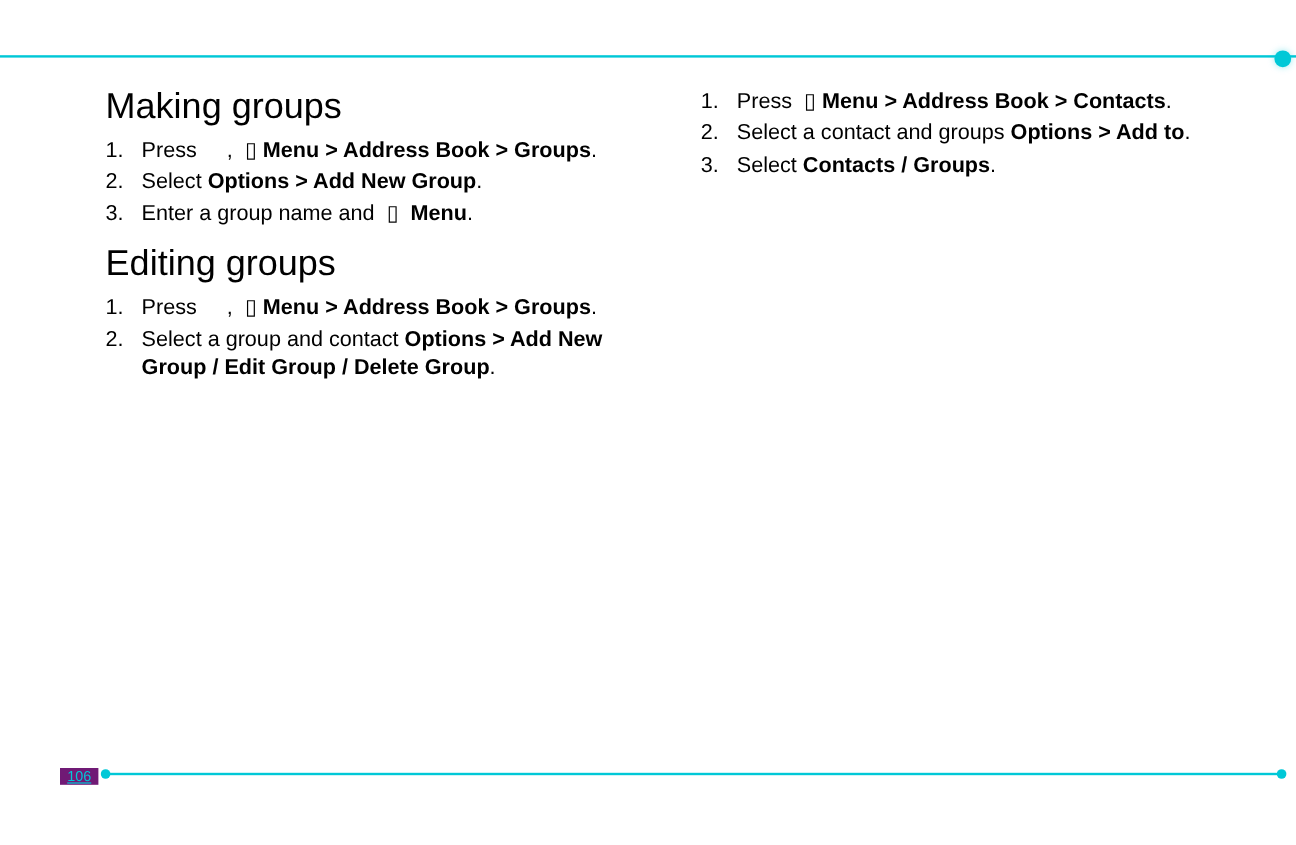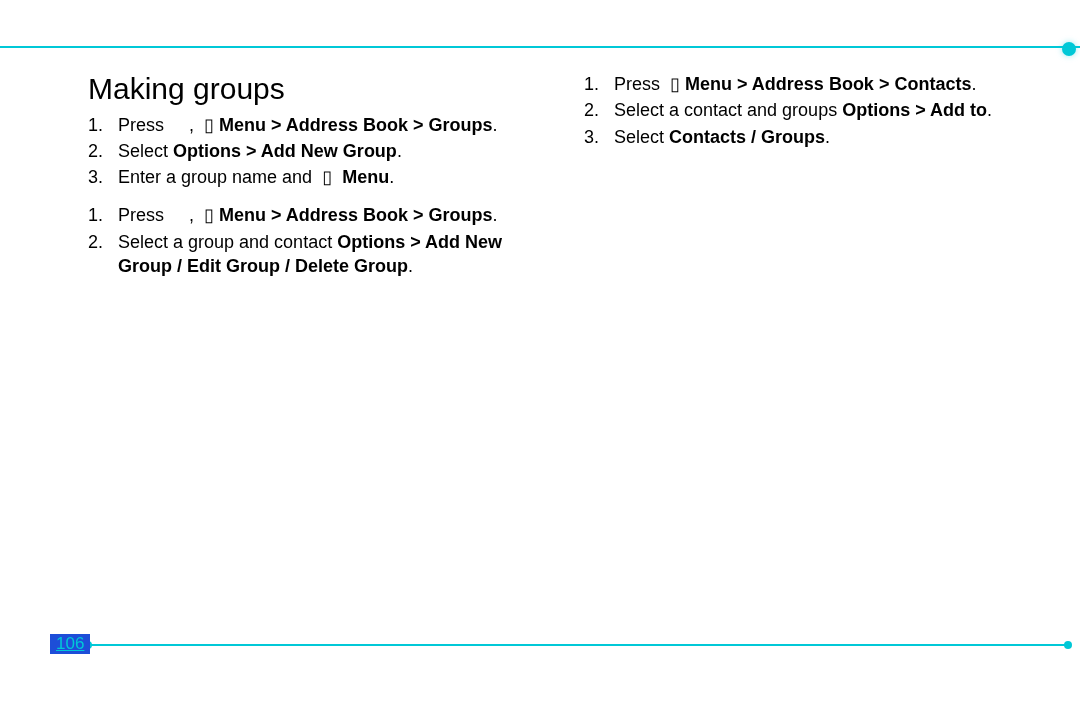--- a/index.html
+++ b/index.html
@@ -11,21 +11,21 @@
     .section-heading { font-size: 30px; font-weight: 400; color: #000; margin-bottom: 6px; line-height: 1.15; }
     ol.steps { list-style: none; counter-reset: step; }
     ol.steps > li { font-size: 18px; line-height: 1.35; color: #000; position: relative; padding-left: 30px; margin-bottom: 2px; }
     ol.steps > li::before { counter-increment: step; content: counter(step) "."; position: absolute; left: 0; top: 0; }
     .bold { font-weight: 700; }
     .glyph { display: inline-block; width: 20px; text-align: center; }
     .block { margin-bottom: 14px; }
     .bottom-rule { position: absolute; left: 88px; right: 12px; bottom: 58px; height: 2px; background: #00c8d7; }
     .bottom-rule::before { content: ""; position: absolute; left: -4px; top: -3px; width: 8px; height: 8px; border-radius: 50%; background: #00c8d7; }
     .bottom-rule::after { content: ""; position: absolute; right: -4px; top: -3px; width: 8px; height: 8px; border-radius: 50%; background: #00c8d7; }
-    .page-num { position: absolute; left: 50px; bottom: 50px; font-size: 17px; color: #00c8d7; background: #1d4ed8; padding: 0 6px; text-decoration: underline; }
+    .page-num { position: absolute; left: 50px; bottom: 50px; font-size: 12px; color: #00c8d7; background: #701a75; padding: 0 6px; text-decoration: underline; }
   </style>
 </head>
 <body>
 
 <div class="top-rule"></div>
 <div class="top-dot"></div>
 
 <div class="content">
   <div class="col">
 
@@ -38,20 +38,21 @@
         <li>
           <span>Select </span><span class="bold">Options &gt; Add New Group</span><span>.</span>
         </li>
         <li>
           <span>Enter a group name and </span><span class="glyph">▯</span><span>        </span><span class="bold">Menu</span><span>.</span>
         </li>
       </ol>
     </div>
 
     <div class="block">
+      <div class="section-heading">Editing groups</div>
       <ol class="steps">
         <li>
           <span>Press </span><span class="glyph"> </span><span>, </span><span class="glyph">▯</span><span class="bold">Menu &gt; Address Book &gt; Groups</span><span>.</span>
         </li>
         <li>
           <span>Select a group and contact </span><span class="bold">Options &gt; Add New Group / Edit Group / Delete Group</span><span>.</span>
         </li>
       </ol>
     </div>
 

